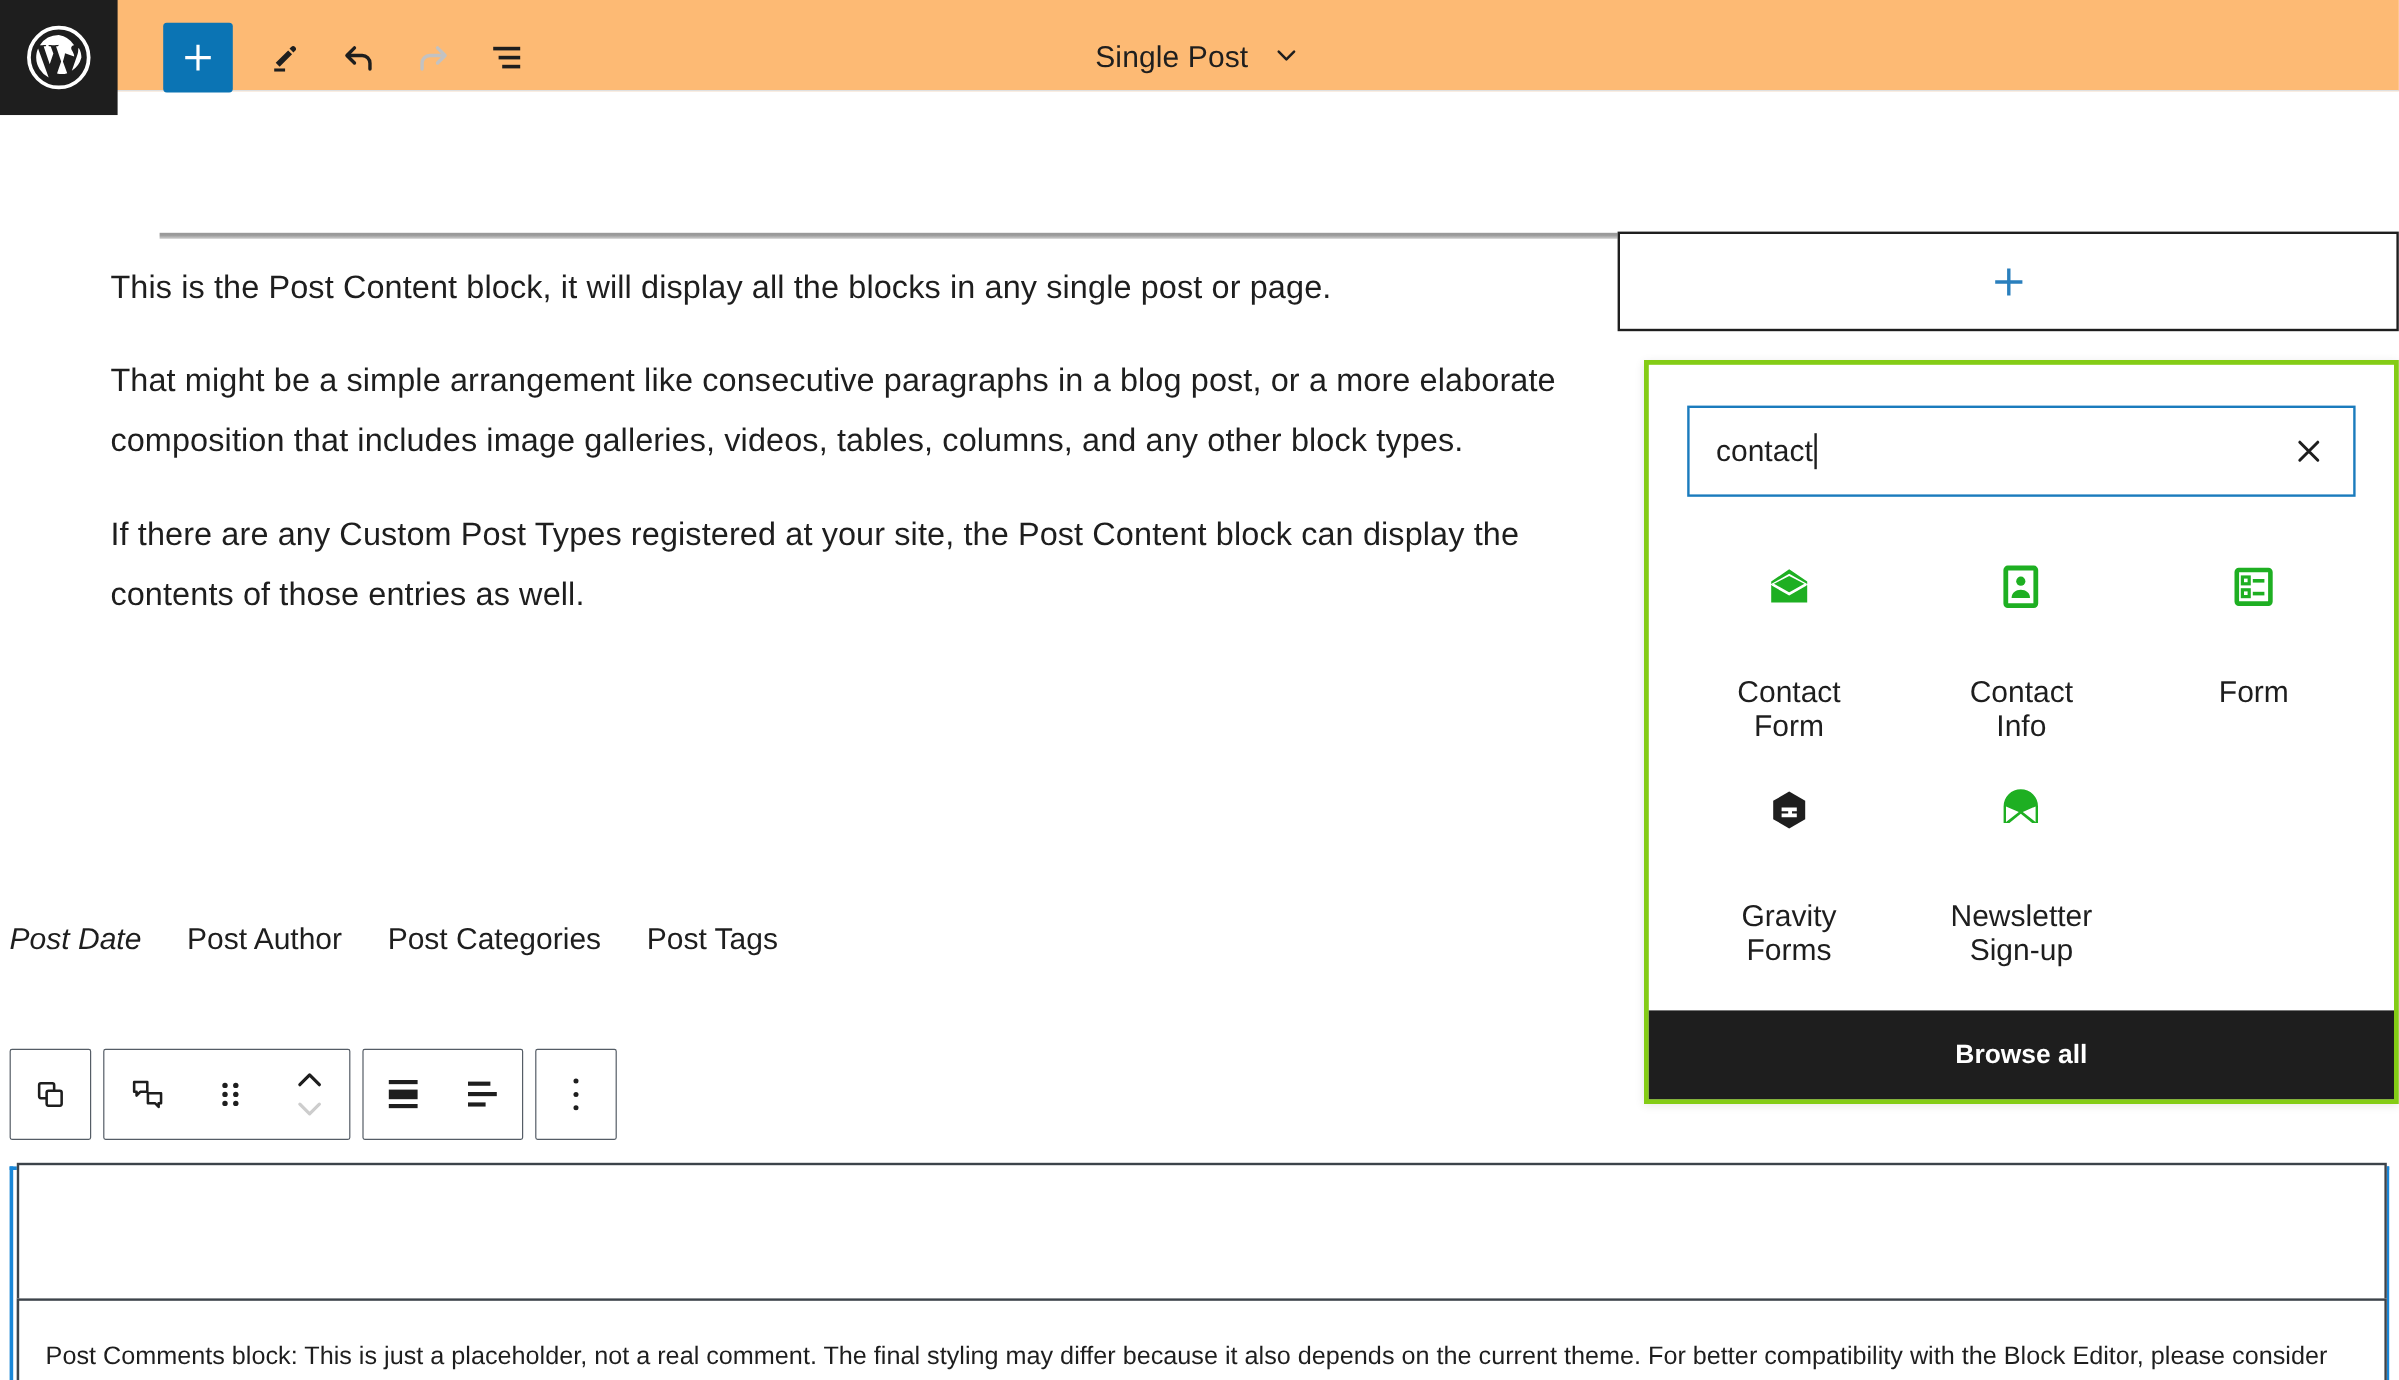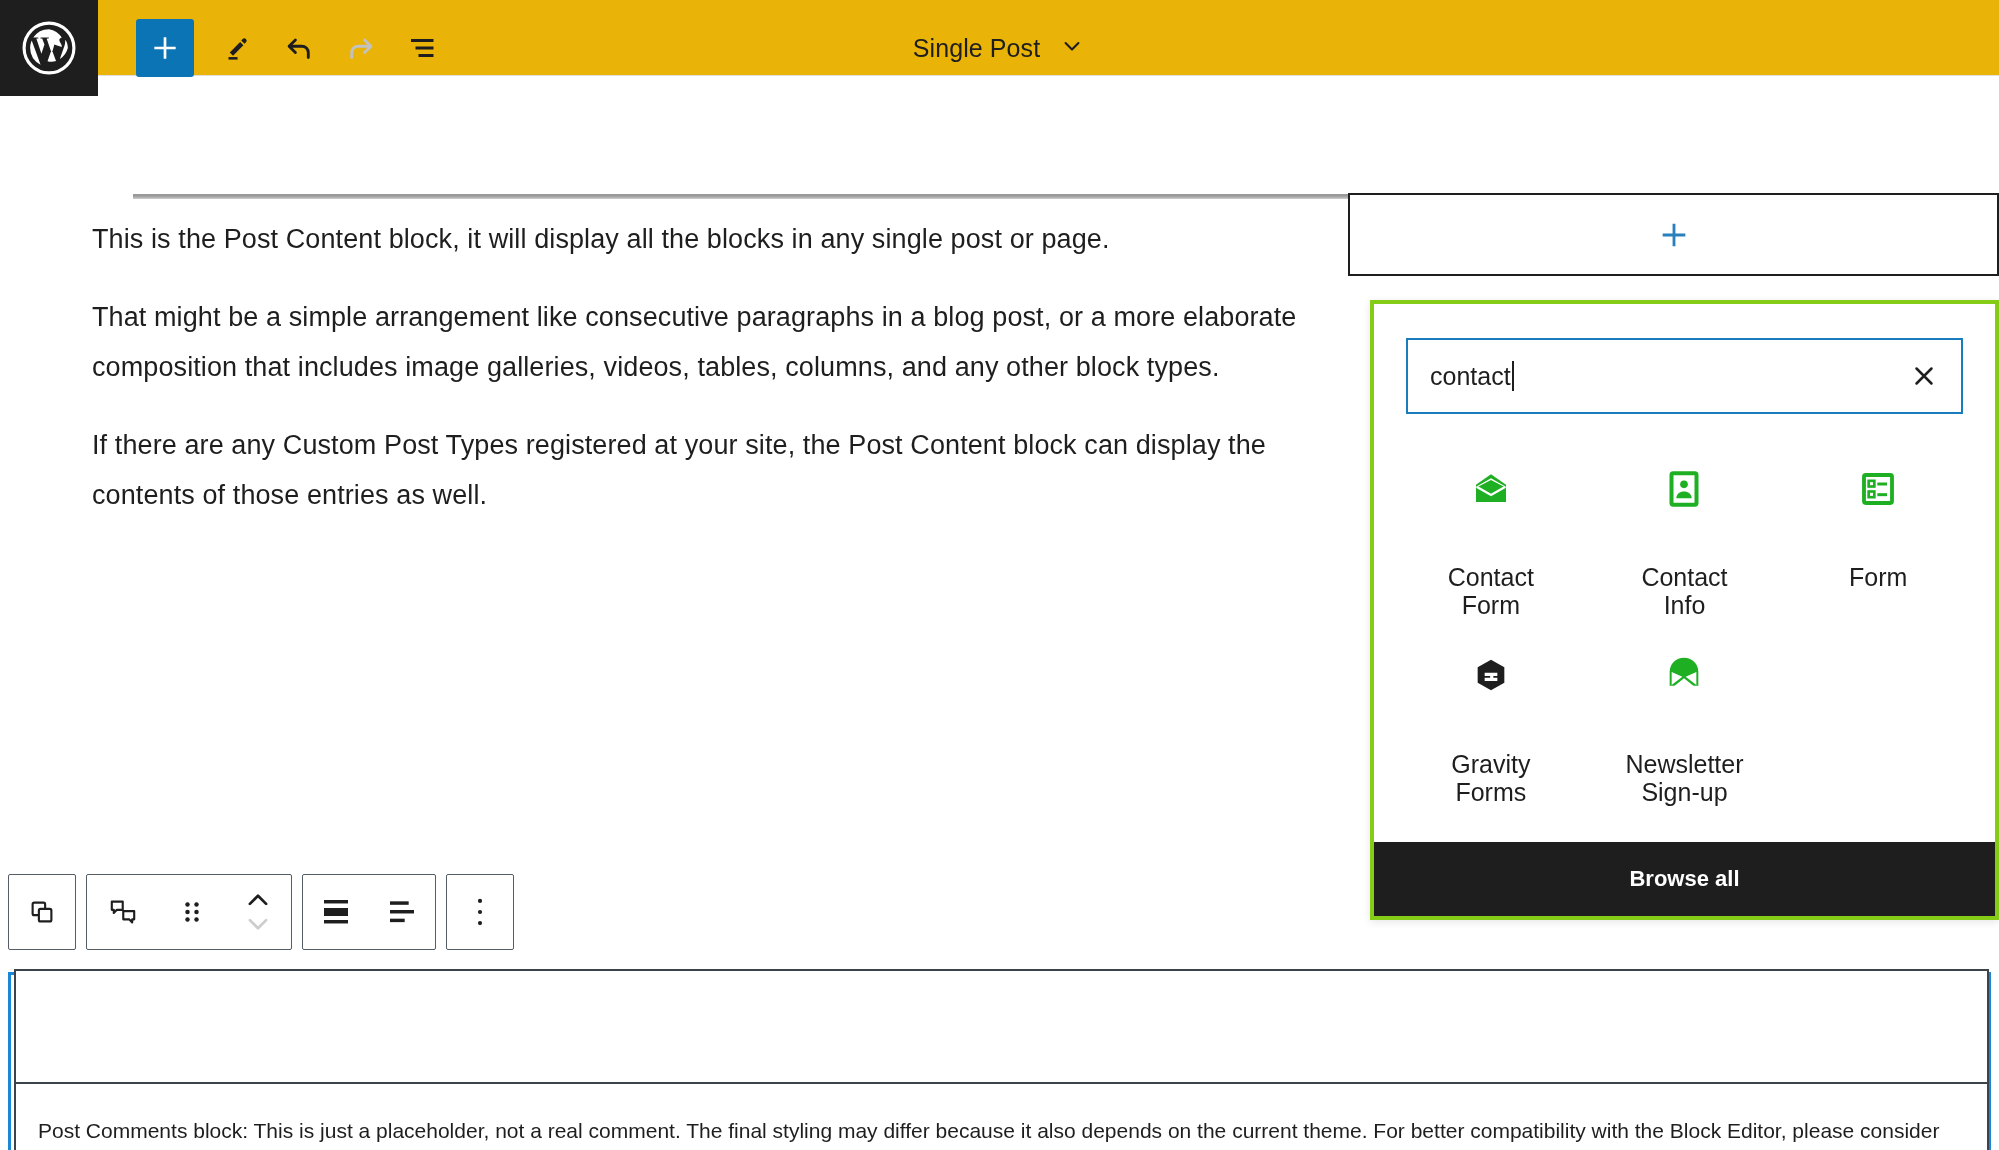--- a/index.html
+++ b/index.html
@@ -10,21 +10,21 @@
     font-family: "Liberation Sans", sans-serif;
     overflow: hidden;
   }
 
   
   .header {
     position: absolute;
     top: 0; left: 0;
     width: 1999px;
     height: 76px;
-    background: #eab308;
+    background: #fdba74;
     border-bottom: 1px solid #e0e0e0;
   }
   .wp-logo-box {
     position: absolute;
     top: 0; left: 0;
     width: 98px; height: 96px;
     background: #1e1e1e;
     display: flex; align-items: center; justify-content: center;
   }
   .wp-logo-box svg { display: block; }
@@ -353,20 +353,26 @@
 <div class="canvas">
 
   <div class="top-rule"></div>
 
   <div class="post-content">
     <p class="post-para">This is the Post Content block, it will display all the blocks in any single post or page.</p>
     <p class="post-para">That might be a simple arrangement like consecutive paragraphs in a blog post, or a more elaborate composition that includes image galleries, videos, tables, columns, and any other block types.</p>
     <p class="post-para">If there are any Custom Post Types registered at your site, the Post Content block can display the contents of those entries as well.</p>
   </div>
 
+  <div class="meta-row">
+    <span class="italic">Post Date</span>
+    <span>Post Author</span>
+    <span>Post Categories</span>
+    <span>Post Tags</span>
+  </div>
 
   <div class="block-toolbar">
 
     <div class="tb-group">
       <button class="tb-btn">
         <span>
           <svg width="30" height="30" viewBox="0 0 24 24" fill="none">
             <rect x="4.5" y="4.5" width="10" height="10" rx="1.2" stroke="#1e1e1e" stroke-width="1.7"></rect>
             <rect x="9.5" y="9.5" width="10" height="10" rx="1.2" stroke="#1e1e1e" stroke-width="1.7" fill="#fff"></rect>
           </svg>

